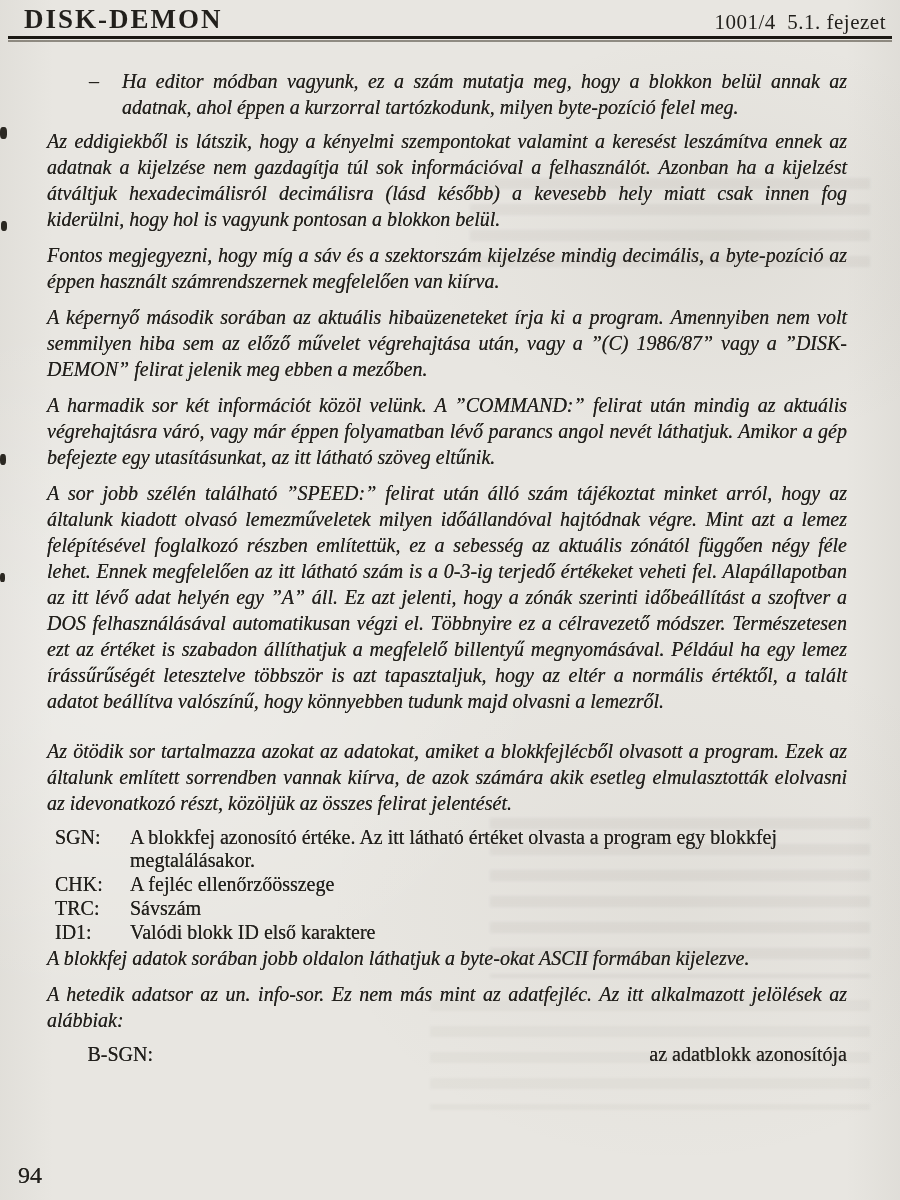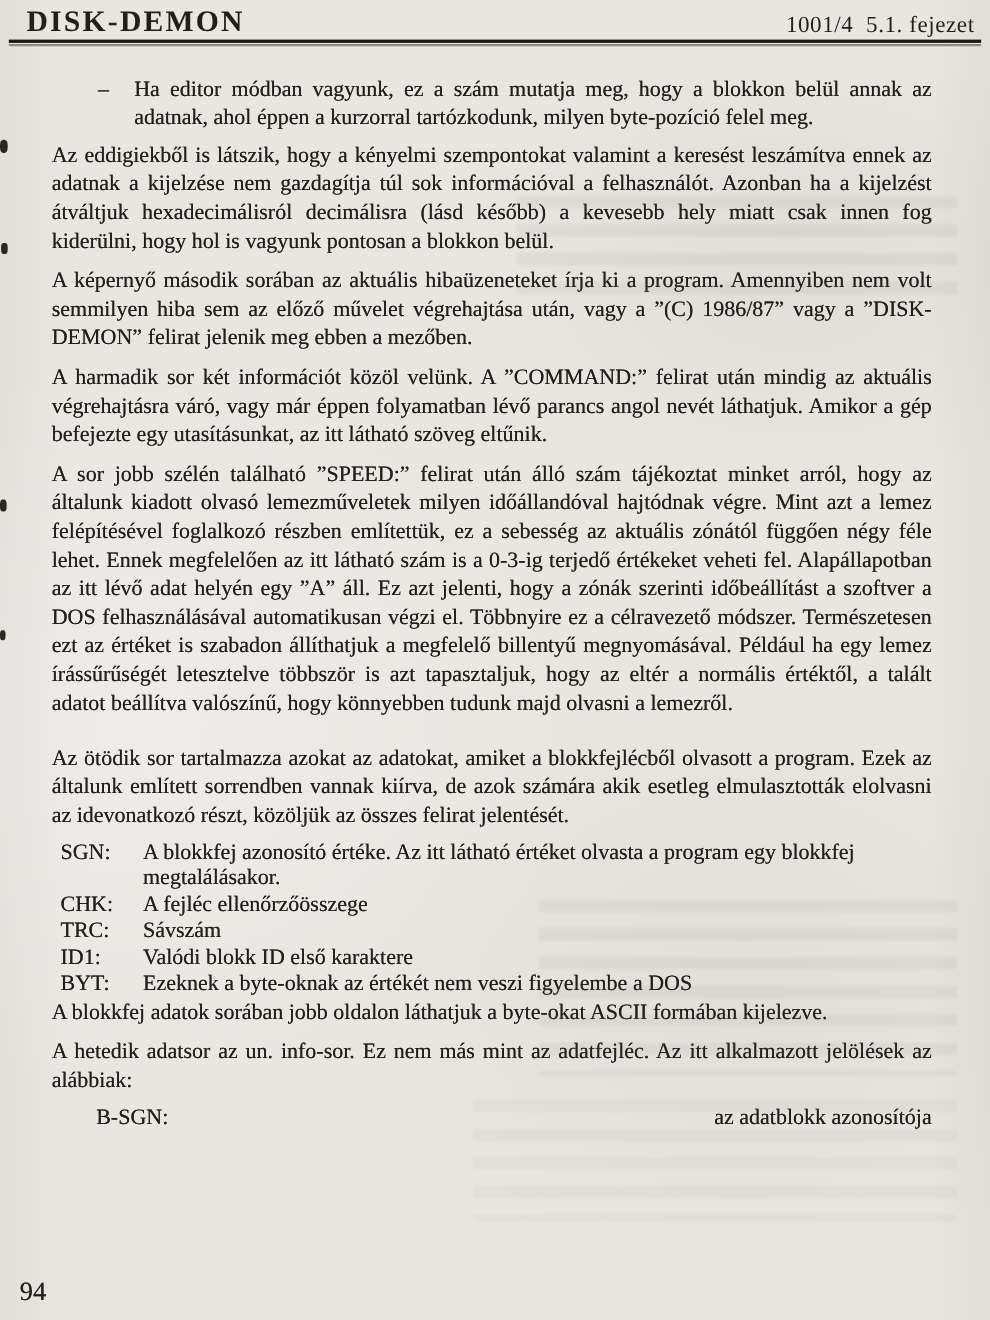--- a/index.html
+++ b/index.html
@@ -27,21 +27,21 @@
     font-size:27px;font-weight:bold;letter-spacing:2px;line-height:1;
   }
   .chapter{
     font-size:21px;line-height:1;white-space:pre;letter-spacing:0.5px;
   }
   .rule{margin:3px 8px 0 8px;}
   .rule-a{height:3px;background:#191712;}
   .rule-b{height:2px;background:#8f8b82;margin-top:1px;}
 
   main{position:relative;margin:26px 53px 0 47px;}
-  p{margin:0;}
+  p{margin:0;font-style:italic;}
   .txt{
     font-size:20px;line-height:26px;text-align:justify;
     text-shadow:0 0 0.5px rgba(33,31,27,0.85);
   }
   .dash-item{display:flex;padding-left:42px;margin-bottom:8px;}
   .dash-marker{flex:0 0 33px;}
   .para{margin-bottom:10px;}
   .bullet{display:flex;margin-bottom:10px;}
   .bullet .marker{flex:0 0 25px;margin-left:-25px;}
   .dot{width:9px;height:9px;border-radius:50%;background:#1c1a16;margin-top:8px;}
@@ -86,20 +86,21 @@
 
   <main>
 
     <div class="dash-item txt">
       <span class="dash-marker">–</span>
       <p>Ha editor módban vagyunk, ez a szám mutatja meg, hogy a blokkon belül annak az adatnak, ahol éppen a kurzorral tartózkodunk, milyen byte-pozíció felel meg.</p>
     </div>
 
     <p class="txt para">Az eddigiekből is látszik, hogy a kényelmi szempontokat valamint a keresést leszámítva ennek az adatnak a kijelzése nem gazdagítja túl sok információval a felhasználót. Azonban ha a kijelzést átváltjuk hexadecimálisról decimálisra (lásd később) a kevesebb hely miatt csak innen fog kiderülni, hogy hol is vagyunk pontosan a blokkon belül.</p>
 
+    <p class="txt para">Fontos megjegyezni, hogy míg a sáv és a szektorszám kijelzése mindig decimális, a byte-pozíció az éppen használt számrendszernek megfelelően van kiírva.</p>
 
     <div class="bullet">
       <span class="marker"><span class="dot"></span></span>
       <p class="txt">A képernyő második sorában az aktuális hibaüzeneteket írja ki a program. Amennyiben nem volt semmilyen hiba sem az előző művelet végrehajtása után, vagy a ”(C) 1986/87” vagy a ”DISK-DEMON” felirat jelenik meg ebben a mezőben.</p>
     </div>
 
     <div class="bullet">
       <span class="marker"><span class="dot"></span></span>
       <p class="txt">A harmadik sor két információt közöl velünk. A ”COMMAND:” felirat után mindig az aktuális végrehajtásra váró, vagy már éppen folyamatban lévő parancs angol nevét láthatjuk. Amikor a gép befejezte egy utasításunkat, az itt látható szöveg eltűnik.</p>
     </div>
@@ -121,24 +122,20 @@
         <span class="desc">A fejléc ellenőrzőösszege</span>
       </div>
       <div class="defrow">
         <span class="term">TRC:</span>
         <span class="desc">Sávszám</span>
       </div>
       <div class="defrow">
         <span class="term">ID1:</span>
         <span class="desc">Valódi blokk ID első karaktere</span>
       </div>
-      <div class="defrow">
-        <span class="term">BYT:</span>
-        <span class="desc">Ezeknek a byte-oknak az értékét nem veszi figyelembe a DOS</span>
-      </div>
     </div>
 
     <p class="txt para">A blokkfej adatok sorában jobb oldalon láthatjuk a byte-okat ASCII formában kijelezve.</p>
 
     <div class="bullet">
       <span class="marker"><span class="dot"></span></span>
       <p class="txt">A hetedik adatsor az un. info-sor. Ez nem más mint az adatfejléc. Az itt alkalmazott jelölések az alábbiak:</p>
     </div>
 
     <div class="defrow info">

